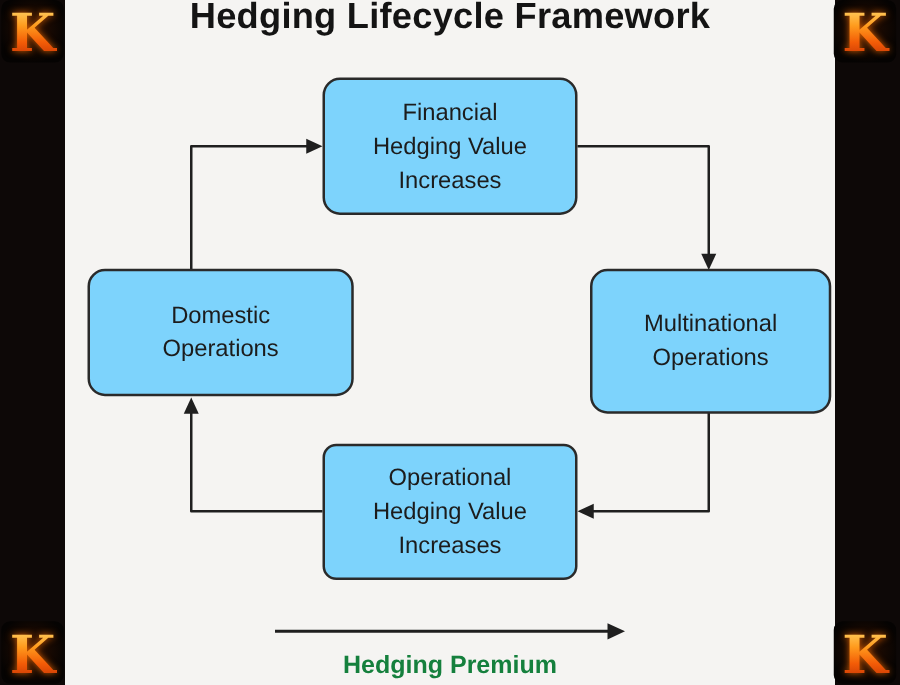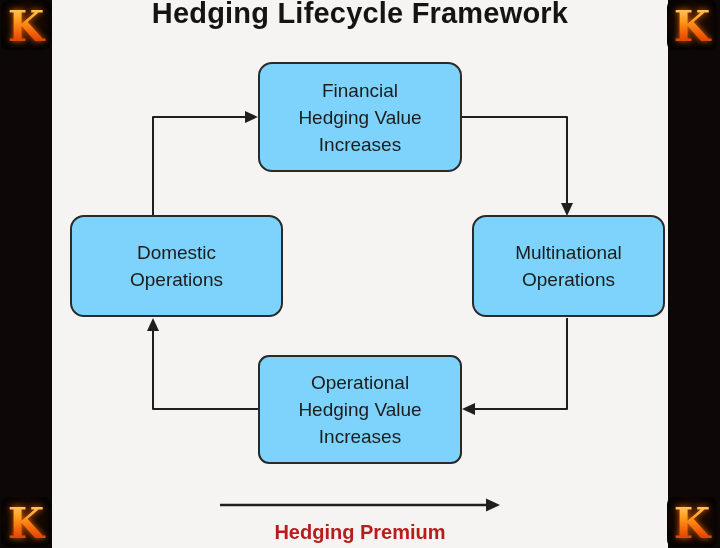--- a/index.html
+++ b/index.html
@@ -52,30 +52,30 @@
     border: 2px solid #2a2a2a;
     border-radius: 14px;
     display: flex; flex-direction: column;
     align-items: center; justify-content: center;
     font-size: 19px; line-height: 27px; color: #1c1c1c;
     text-align: center;
     box-sizing: border-box;
   }
   .node-financial     { left: 258px; top: 62px;  width: 204px; height: 110px; }
   .node-domestic      { left: 46px;  top: 215px; width: 213px; height: 102px; margin-left: 24px; }
-  .node-multinational { left: 472px; top: 215px; width: 193px; height: 102px; }
+  .node-multinational { left: 472px; top: 215px; width: 193px; height: 116px; }
   .node-operational   { left: 258px; top: 355px; width: 204px; height: 109px; border-radius: 11px; }
 
   .arrow-layer { position: absolute; inset: 0; pointer-events: none; }
 
   
   .premium-label {
     position: absolute; left: 52px; top: 521px; width: 616px;
     text-align: center;
-    font-size: 20px; font-weight: bold; color: #b91c1c;
+    font-size: 20px; font-weight: bold; color: #15803d;
   }
 </style>
 </head>
 <body>
 
 <div class="stage">
 
   <div class="side-bar left"></div>
   <div class="side-bar right"></div>
 

